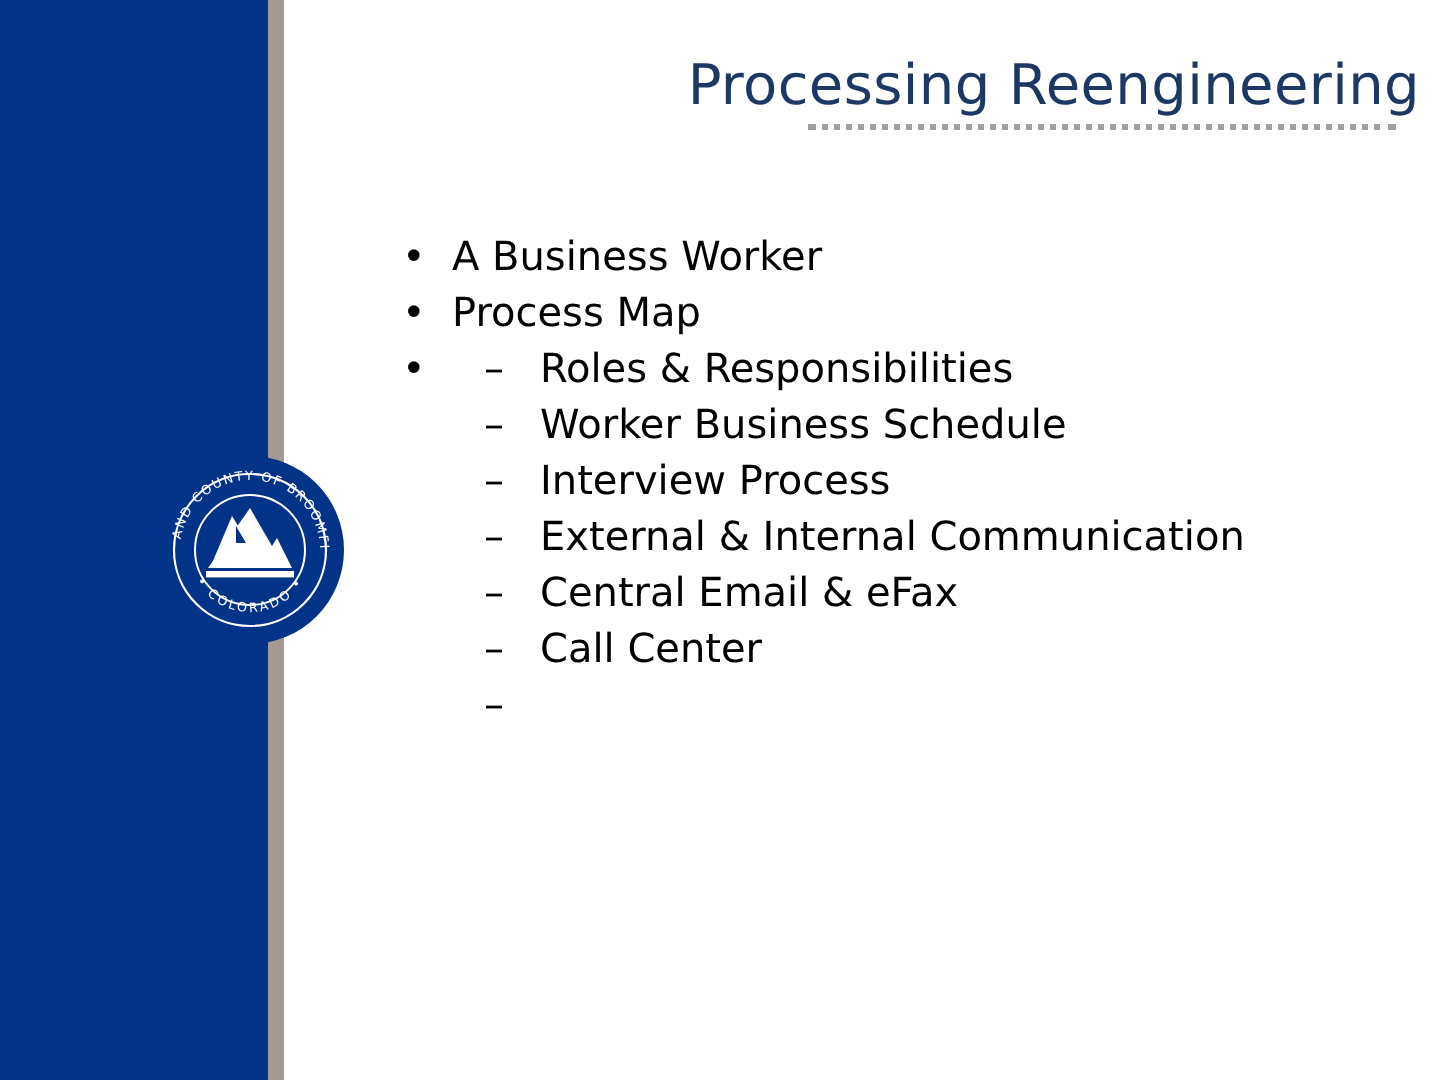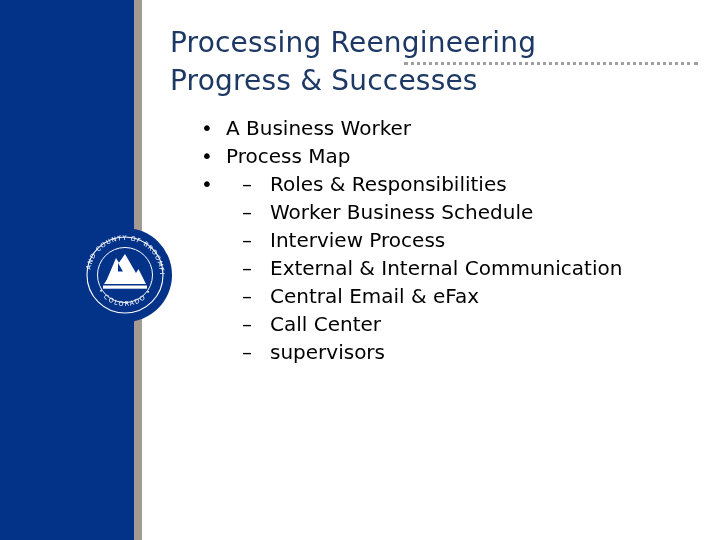--- a/index.html
+++ b/index.html
@@ -81,20 +81,21 @@
     width: 540px;
   }
   .title-line {
     color: #1d3864;
     font-family: "DejaVu Sans", sans-serif;
     font-size: 28px;
     font-weight: 400;
     line-height: 38px;
     letter-spacing: 0.2px;
     white-space: nowrap;
+    text-align: right;
   }
 
   .title-dotted-rule {
     position: absolute;
     left: 404px;
     top: 62px;
     width: 294px;
     height: 0;
     border-top: 3px dotted #9f9f9f;
   }
@@ -195,21 +196,20 @@
         <textPath href="#arcTop" startOffset="50%" text-anchor="middle">CITY AND COUNTY OF BROOMFIELD</textPath>
       </text>
       <text font-family="DejaVu Sans, sans-serif" font-size="6.4" fill="#ffffff" letter-spacing="1.4">
         <textPath href="#arcBottom" startOffset="50%" text-anchor="middle">• COLORADO •</textPath>
       </text>
     </svg>
   </div>
 
   <div class="title-block">
     <div class="title-line">Processing Reengineering</div>
-    <div class="title-line">Progress &amp; Successes</div>
   </div>
   <div class="title-dotted-rule"></div>
 
   <div class="body-block">
     <ul class="level1">
 
       <li class="l1">
         <span class="l1-marker">•</span>
         <span>A Business Worker</span>
       </li>
@@ -242,21 +242,20 @@
           <li class="l2">
             <span class="l2-marker">–</span>
             <span class="l2-text">Central Email &amp; eFax</span>
           </li>
           <li class="l2">
             <span class="l2-marker">–</span>
             <span class="l2-text">Call Center</span>
           </li>
           <li class="l2">
             <span class="l2-marker">–</span>
-            <span class="l2-cont">supervisors</span>
           </li>
         </ul>
       </li>
 
     </ul>
   </div>
 
 </div>
 
 </body></html>

